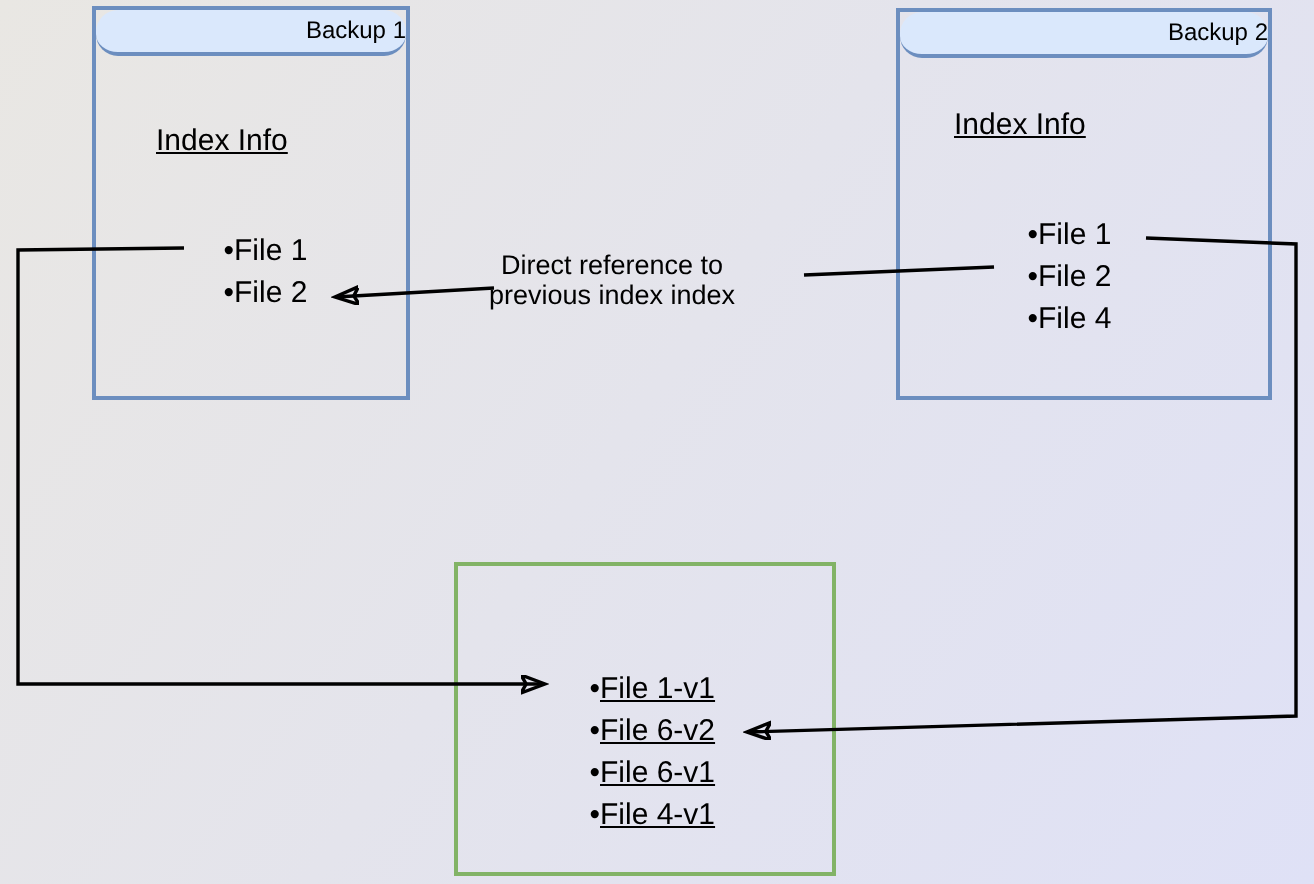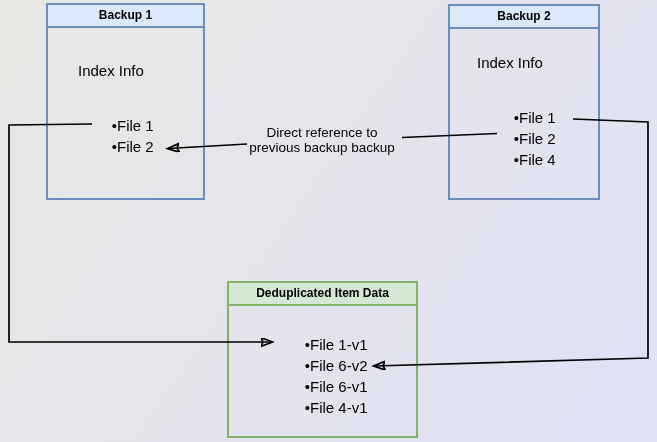--- a/index.html
+++ b/index.html
@@ -8,46 +8,47 @@
     width:657px; height:442px;
     background:linear-gradient(125deg, #e9e7e3 0%, #e4e4ec 48%, #dfe1f6 100%);
     font-family:"Liberation Sans", sans-serif;
     color:#000;
     overflow:hidden;
   }
   .box { position:absolute; border:2px solid; box-sizing:border-box; background:transparent; }
   .box .header {
     height:21px; line-height:21px;
     border-bottom:2px solid;
-    text-align:center; font-weight:bold; font-size:12px;
+    text-align:right; font-weight:normal; font-size:12px;
     box-sizing:content-box;
+    border-radius:11px;
   }
   .blue  { border-color:var(--blue_border,#6c8ebf); }
   .blue .header  { background:var(--blue_fill,#dae8fc);  border-color:var(--blue_border,#6c8ebf); }
   .green { border-color:var(--green_border,#82b366); }
   .green .header { background:var(--green_fill,#d5e8d4); border-color:var(--green_border,#82b366); }
 
   .box-backup1 { left:46px;  top:3px;   width:159px; height:197px; }
-  .box-backup2 { left:448px; top:4px;   width:152px; height:196px; }
+  .box-backup2 { left:448px; top:4px;   width:188px; height:196px; }
   .box-dedup   { left:227px; top:281px; width:191px; height:157px; }
 
-  .subtitle { position:absolute; font-size:15px; white-space:nowrap; }
+  .subtitle { position:absolute; font-size:15px; white-space:nowrap;text-decoration:underline; }
   .subtitle-1 { left:30px; top:57px; }
   .subtitle-2 { left:27px; top:48px; }
 
   ul.files { list-style:none; margin:0; padding:0; position:absolute;text-align:right; }
   ul.files li { font-size:15px; line-height:21px; white-space:nowrap; }
   ul.files li::before { content:"\2022"; display:inline-block; width:15px; }
   .files-1 { left:54px; top:110px; }
   .files-2 { left:54px; top:101px; }
   .files-2 li { line-height:19px; }
-  .files-3 { left:66px; top:51px; }
+  .files-3 { left:56px; top:51px;text-decoration:underline; }
 
   .edge-label {
-    position:absolute; left:232px; top:125px; width:180px;
+    position:absolute; left:216px; top:125px; width:180px;
     text-align:center; font-size:13.5px; line-height:15px;
     white-space:nowrap;
   }
 
   svg.edges { position:absolute; left:0; top:0; pointer-events:none; }
   svg.edges path, svg.edges polyline {
     fill:none; stroke:var(--arrow,#000); stroke-width:1.7px; stroke-linejoin:miter;
   }
 </style>
 </head>
@@ -68,32 +69,31 @@
     <div class="header">Backup 2</div>
     <div class="subtitle subtitle-2">Index Info</div>
     <ul class="files files-2">
         <li>File 1</li>
         <li>File 2</li>
         <li>File 4</li>
       </ul>
   </div>
 
   <div class="box green box-dedup">
-    <div class="header">Deduplicated Item Data</div>
     <ul class="files files-3">
         <li>File 1-v1</li>
         <li>File 6-v2</li>
         <li>File 6-v1</li>
         <li>File 4-v1</li>
       </ul>
   </div>
 
   <div class="edge-label">
     <div>Direct reference to</div>
-    <div>previous backup backup</div>
+    <div>previous index index</div>
   </div>
 
   <svg class="edges" width="657" height="442" viewBox="0 0 657 442">
     <defs>
       <marker id="arrow" markerWidth="14" markerHeight="11" refX="11.5" refY="4.5" orient="auto" markerUnits="userSpaceOnUse">
         <path d="M0,0 L12,4.5 L0,9 L2.6,4.5 Z" fill="#000" stroke="none"></path>
       </marker>
     </defs>
 
     <path d="M497,133.5 L402,137.5"></path>

